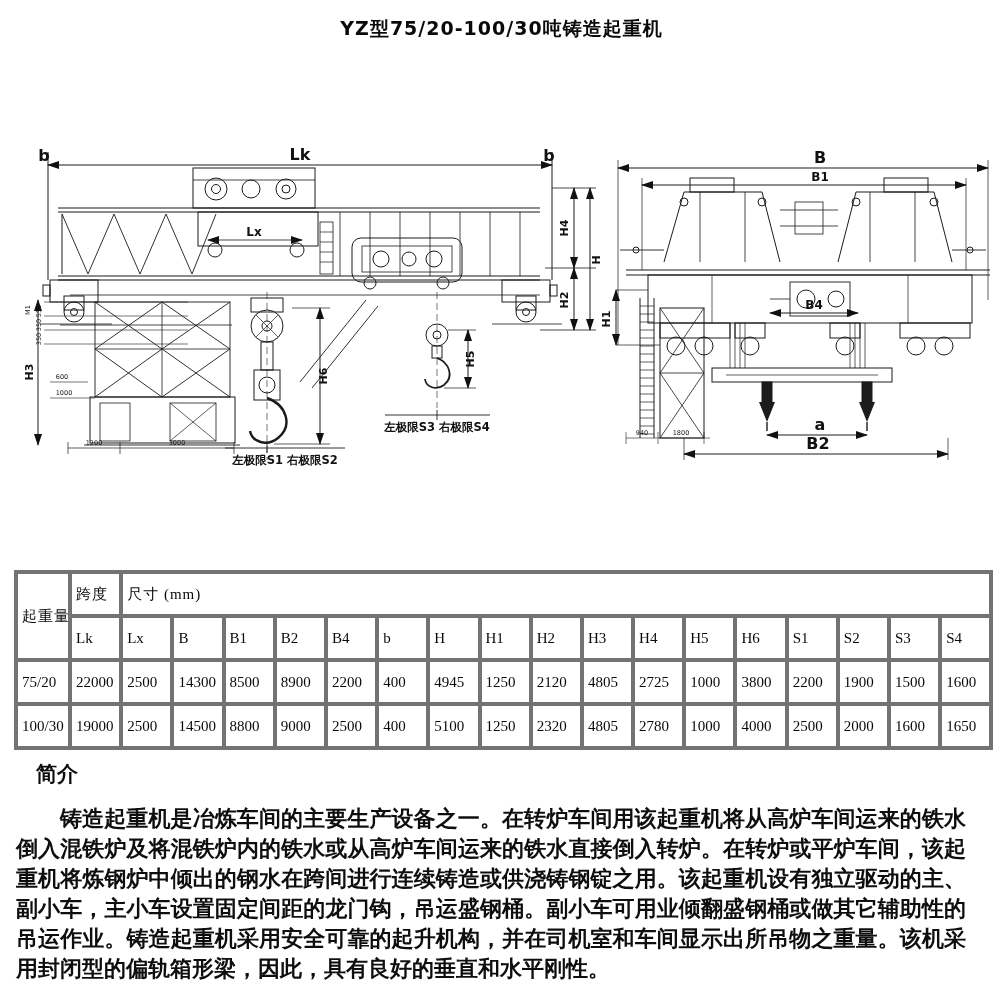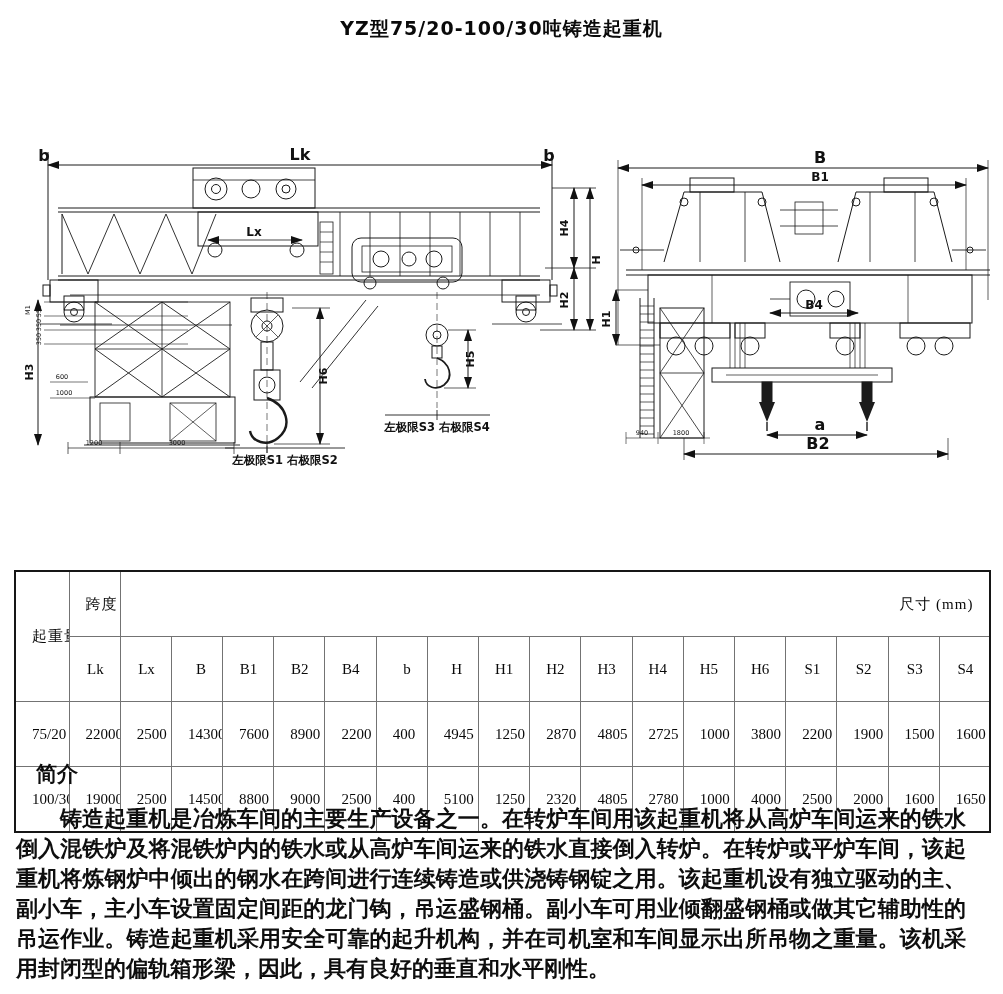--- a/index.html
+++ b/index.html
@@ -17,22 +17,22 @@
   svg text{font-family:"DejaVu Sans","Liberation Sans",sans-serif;fill:#111;}
   .dimbig{font-size:16px;font-weight:bold;}
   .dimmed{font-size:12px;font-weight:bold;}
   .dimsm{font-size:11px;font-weight:bold;}
   .dimtiny{font-size:6.5px;}
   .limitlbl{font-size:11.5px;font-weight:bold;}
   .tbl-wrap{position:absolute;top:570px;left:14px;}
   table{border-collapse:collapse;table-layout:fixed;width:976px;
     font-family:"Liberation Serif",serif;font-size:15px;color:#090909;
     border:2px solid #161616;}
-  td{border:1px solid #737373;text-align:right;vertical-align:middle;
-    padding:16px;height:32px;overflow:hidden;white-space:nowrap;}
+  td{border:4px solid #737373;text-align:left;vertical-align:middle;
+    padding:4px;height:32px;overflow:hidden;white-space:nowrap;}
   .th-cn{font-size:15px;letter-spacing:1px;}
   .intro{position:absolute;top:760px;left:0;width:982px;}
   .intro-heading{font-size:21px;font-weight:bold;margin:0 0 14px 36px;}
   .intro p{
     font-size:22px;font-weight:bold;line-height:30px;margin:16px;
     text-align:justify;text-indent:2em;color:#0e0e0e;
   }
 </style>
 </head>
 <body>
@@ -376,27 +376,27 @@
           <td>S1</td>
           <td>S2</td>
           <td>S3</td>
           <td>S4</td>
         </tr>
     <tr>
           <td>75/20</td>
           <td>22000</td>
           <td>2500</td>
           <td>14300</td>
-          <td>7600</td>
+          <td>8500</td>
           <td>8900</td>
           <td>2200</td>
           <td>400</td>
           <td>4945</td>
           <td>1250</td>
-          <td>2870</td>
+          <td>2120</td>
           <td>4805</td>
           <td>2725</td>
           <td>1000</td>
           <td>3800</td>
           <td>2200</td>
           <td>1900</td>
           <td>1500</td>
           <td>1600</td>
         </tr>
         <tr>

